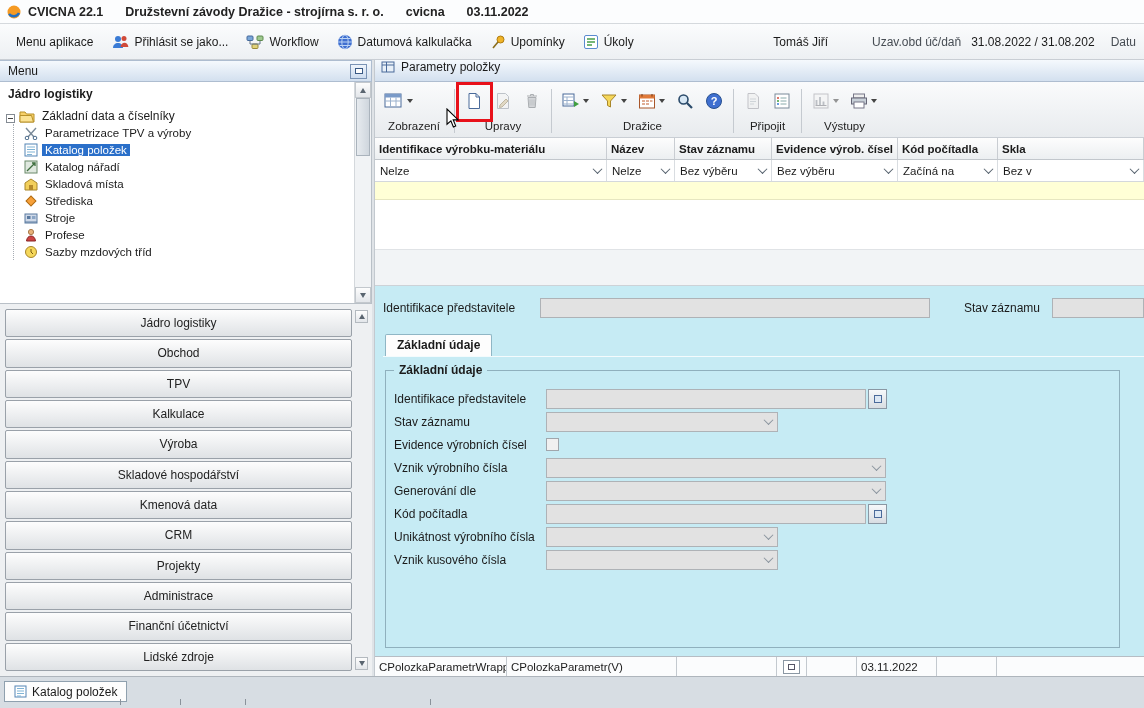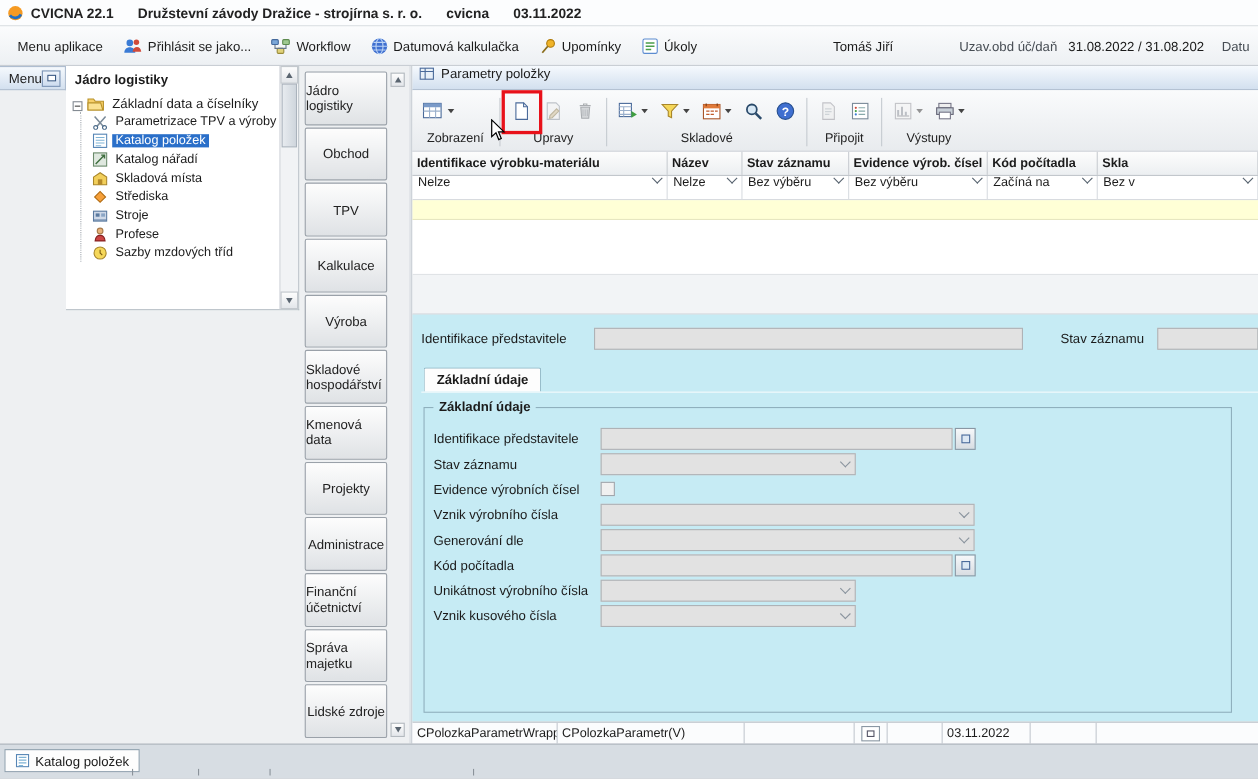--- a/index.html
+++ b/index.html
@@ -14,21 +14,21 @@
 
 .toolbar{height:36px;display:flex;align-items:center;gap:2px;padding:0 8px;background:linear-gradient(#fbfcfd,#edf0f3);border-bottom:1px solid #c9ced4;white-space:nowrap}
 .tb-item{display:flex;align-items:center;gap:5px;padding:5px 8px;border-radius:2px;cursor:default}
 .tb-spacer{flex:1}
 .tb-right{display:flex;align-items:center}
 .muted{color:#474d54}
 
 
 .main{display:flex;height:616px}
 .splitter{width:3px;background:#dfe3e7;border-right:1px solid #c3c9cf}
-.left{width:372px;display:flex;flex-direction:row;background:#eef0f2}
+.left{width:372px;display:flex;flex-direction:column;background:#eef0f2}
 .panel-h{height:22px;display:flex;align-items:center;justify-content:space-between;padding:0 4px 0 8px;background:linear-gradient(#f5f9fd,#d3e0ef);border:1px solid #aebdd0;border-left:none}
 .mini-win-btn{width:17px;height:15px;background:linear-gradient(#eef4fb,#cddcef);border:1px solid #7a93b5;display:flex;align-items:center;justify-content:center;cursor:pointer}
 .mini-win-btn i{display:block;width:8px;height:6px;border:1px solid #3a5a85;background:#fff}
 
 
 .tree-outer{height:222px;display:flex;background:#fff;border:1px solid #b9c0c7;border-top:none;border-left:none}
 .tree-col{flex:1;overflow:hidden;padding:3px 0 0 4px}
 .tree-head{font-weight:bold;padding:2px 4px 5px}
 .tree-root{display:flex;align-items:flex-end;gap:4px;padding:1px 2px;height:18px}
 .expander{width:9px;height:9px;border:1px solid #848b93;background:#fff;position:relative;flex:none}
@@ -61,21 +61,21 @@
 .wtb-sep{width:1px;background:#c5cad0;margin:4px 5px}
 .dd{width:0;height:0;border-left:3.5px solid transparent;border-right:3.5px solid transparent;border-top:4px solid #444;margin-left:1px}
 .dis{opacity:.55;filter:grayscale(55%)}
 .hl-wrap{position:relative}
 .red-annot{position:absolute;left:-6px;top:-7px;right:-7px;bottom:-9px;border:3px solid #e8111a;pointer-events:none;z-index:5}
 
 
 .grid-h{height:22px;display:flex;background:linear-gradient(#fdfdfd,#eceff1);border-bottom:1px solid #c2c7cc}
 .gcol{border-right:1px solid #c9cdd2;display:flex;align-items:center;padding:0 4px;font-weight:bold;font-size:11.5px;white-space:nowrap;overflow:hidden;cursor:pointer}
 .filter-row{height:22px;display:flex;background:#fff;border-bottom:1px solid #d4d8dc}
-.fcell{border-right:1px solid #d9dde1;display:flex;align-items:flex-start;justify-content:space-between;padding:0 5px;font-size:11.5px;white-space:nowrap;overflow:hidden;cursor:pointer}
+.fcell{border-right:1px solid #d9dde1;display:flex;align-items:center;justify-content:space-between;padding:0 5px;font-size:11.5px;white-space:nowrap;overflow:hidden;cursor:pointer}
 .chev{width:7px;height:7px;border-right:1.6px solid #55616d;border-bottom:1.6px solid #55616d;transform:rotate(45deg) translate(-1px,-1px);flex:none}
 .c0{width:232px}.c1{width:68px}.c2{width:97px}.c3{width:126px}.c4{width:100px}.c5{flex:1}
 .yellow-row{height:18px;background:#ffffd6;border-bottom:1px solid #e6e6c0;cursor:text}
 .grid-body{height:50px;background:#fff;border-bottom:1px solid #e0e3e6}
 .grid-footer{height:36px;background:#f2f4f6;border-bottom:1px solid #cdd2d7}
 
 
 .detail{flex:1;display:flex;flex-direction:column;background:#c6ebf4;padding:12px 0 0 8px;overflow:hidden}
 .hdr-row{display:flex;align-items:center;margin-bottom:16px}
 .hdr-row .lbl1{width:157px}
@@ -177,21 +177,21 @@
       <span class="ic">
         <svg width="16" height="16">
             <rect x="1.5" y="1.5" width="13" height="13" rx="1.5" fill="#fff" stroke="#5b8bd0"></rect>
             <path d="M4 5h8M4 8h8M4 11h5" stroke="#4a9e4a" stroke-width="1.4"></path>
           </svg>
       </span>
       <span>Úkoly</span>
     </div>
     <div class="tb-spacer"></div>
     <div class="tb-right">
-      <span style="margin-right:60px">Tomáš Jiří</span>
+      <span style="margin-right:44px">Tomáš Jiří</span>
       <span class="muted" style="margin-right:10px">Uzav.obd úč/daň</span>
       <span style="margin-right:16px">31.08.2022 / 31.08.202</span>
       <span class="muted">Datu</span>
     </div>
   </div>
 
   <div class="main">
 
     <div class="left">
       <div class="panel-h">
@@ -305,24 +305,24 @@
       </div>
 
       <div class="accordion">
         <div class="acc-btn">Jádro logistiky</div>
         <div class="acc-btn">Obchod</div>
         <div class="acc-btn">TPV</div>
         <div class="acc-btn">Kalkulace</div>
         <div class="acc-btn">Výroba</div>
         <div class="acc-btn">Skladové hospodářství</div>
         <div class="acc-btn">Kmenová data</div>
+        <div class="acc-btn">CRM</div>
         <div class="acc-btn">Projekty</div>
         <div class="acc-btn">Administrace</div>
         <div class="acc-btn">Finanční účetnictví</div>
-        <div class="acc-btn">Správa majetku</div>
         <div class="acc-btn">Lidské zdroje</div>
         <span class="acc-arrow up">
             <span class="tri-up"></span>
           </span>
         <span class="acc-arrow down">
             <span class="tri-down"></span>
           </span>
       </div>
     </div>
 
@@ -431,21 +431,21 @@
             </div>
             <div class="wtb-btn">
               <span class="ic">
                 <svg width="18" height="18">
                     <circle cx="9" cy="9" r="7.5" fill="#3f6fd0" stroke="#28508f"></circle>
                     <text x="9" y="13" text-anchor="middle" font-size="11" fill="#fff" font-weight="bold">?</text>
                   </svg>
               </span>
             </div>
           </div>
-          <div class="wtb-label">Skladové</div>
+          <div class="wtb-label">Dražice</div>
         </div>
         <div class="wtb-sep"></div>
         <div class="wtb-group">
           <div class="wtb-icons">
             <div class="wtb-btn dis">
               <span class="ic">
                 <svg width="18" height="18">
                     <path d="M4 1.5h7l3.5 3.5v11.5H4z" fill="#eee" stroke="#99a"></path>
                     <path d="M6 7h6M6 9.5h6M6 12h4" stroke="#aabbc8"></path>
                   </svg>

